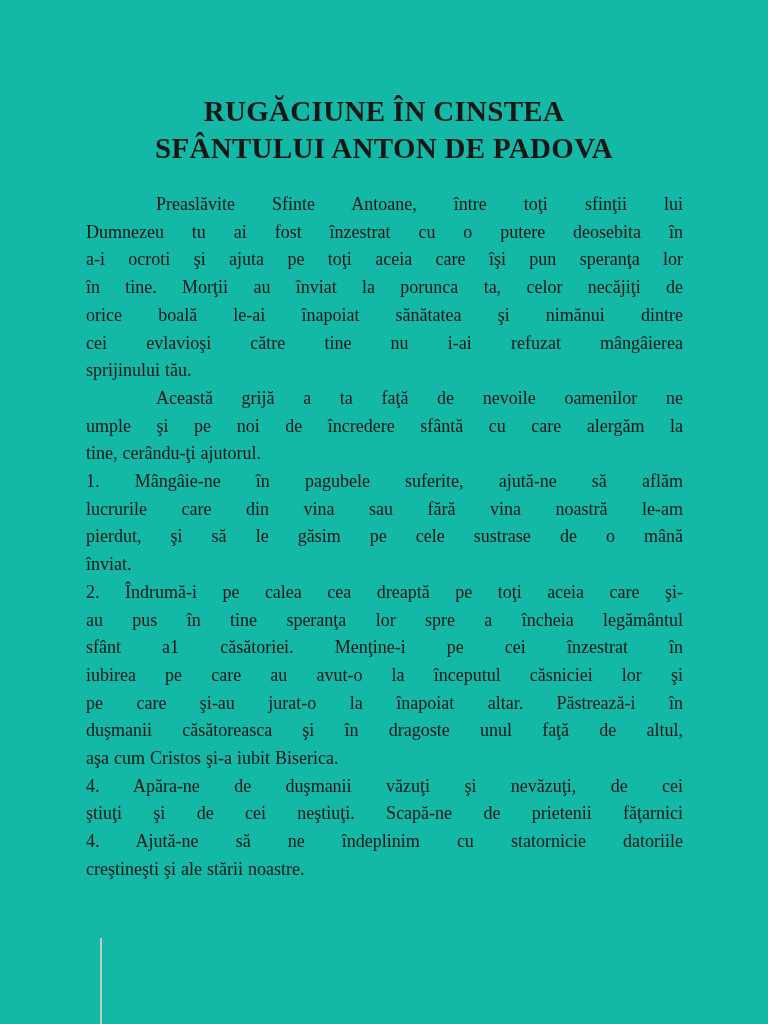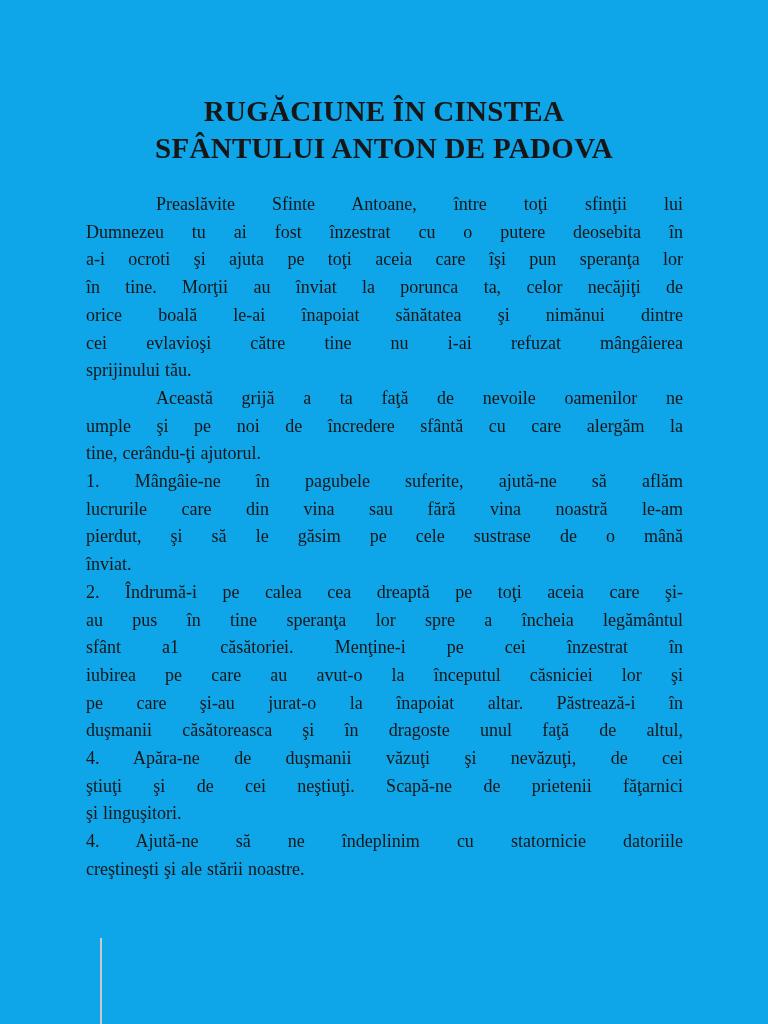--- a/index.html
+++ b/index.html
@@ -4,21 +4,21 @@
 <style>
   html, body {
     margin: 0;
     padding: 0;
     background: #ffffff;
   }
   .page {
     position: relative;
     width: 768px;
     height: 1024px;
-    background: #0ea5e9;
+    background: #14b8a6;
     overflow: hidden;
     font-family: "Liberation Serif", "DejaVu Serif", serif;
     color: #161616;
   }
   .title {
     margin: 0;
     padding-top: 93px;
     font-size: 29px;
     line-height: 37px;
     font-weight: bold;
@@ -76,20 +76,20 @@
       <div class="line">1. Mângâie-ne în pagubele suferite, ajută-ne să aflăm</div>
       <div class="line">lucrurile care din vina sau fără vina noastră le-am</div>
       <div class="line">pierdut, şi să le găsim pe cele sustrase de o mână</div>
       <div class="line last">înviat.</div>
       <div class="line">2. Îndrumă-i pe calea cea dreaptă pe toţi aceia care şi-</div>
       <div class="line">au pus în tine speranţa lor spre a încheia legământul</div>
       <div class="line">sfânt a1 căsătoriei. Menţine-i pe cei înzestrat în</div>
       <div class="line">iubirea pe care au avut-o la începutul căsniciei lor şi</div>
       <div class="line">pe care şi-au jurat-o la înapoiat altar. Păstrează-i în</div>
       <div class="line">duşmanii căsătoreasca şi în dragoste unul faţă de altul,</div>
+      <div class="line last">aşa cum Cristos şi-a iubit Biserica.</div>
       <div class="line">4. Apăra-ne de duşmanii văzuţi şi nevăzuţi, de cei</div>
       <div class="line">ştiuţi şi de cei neştiuţi. Scapă-ne de prietenii făţarnici</div>
-      <div class="line last">şi linguşitori.</div>
       <div class="line">4. Ajută-ne să ne îndeplinim cu statornicie datoriile</div>
       <div class="line last">creştineşti şi ale stării noastre.</div>
     </div>
   <div class="artifact"></div>
 </div>
 
 </body></html>

